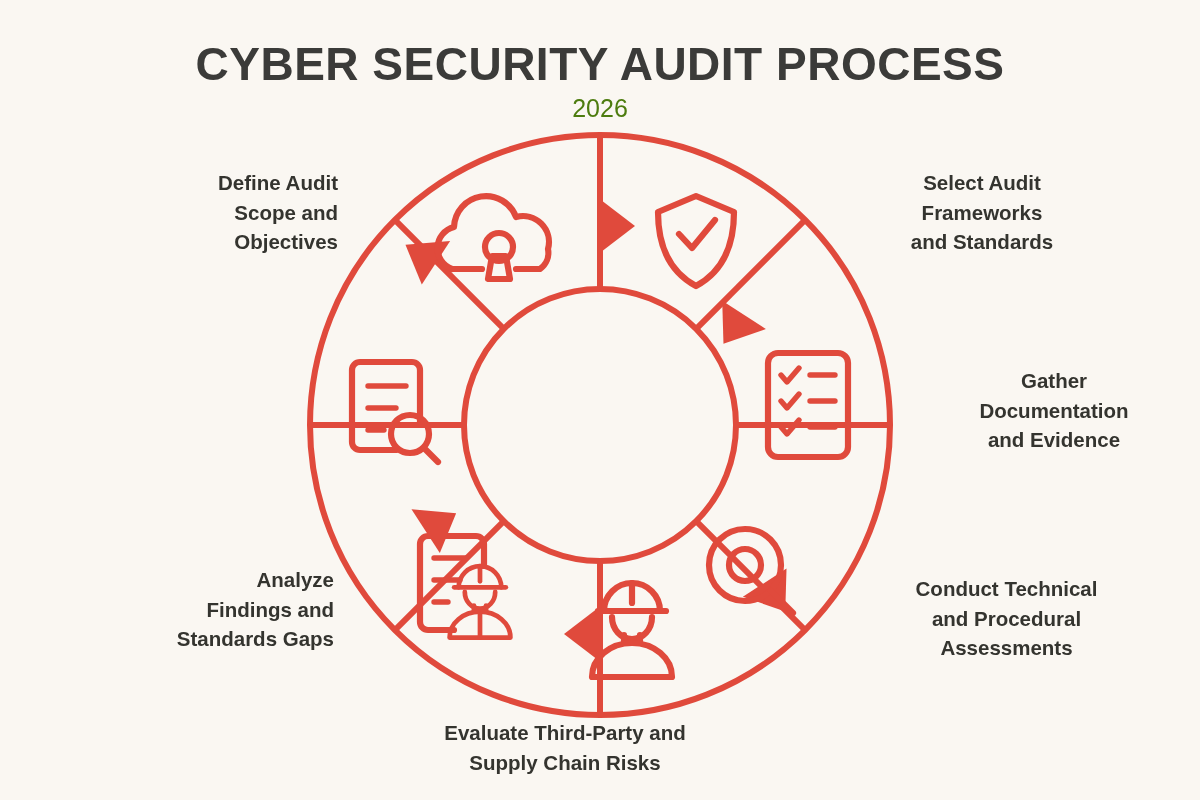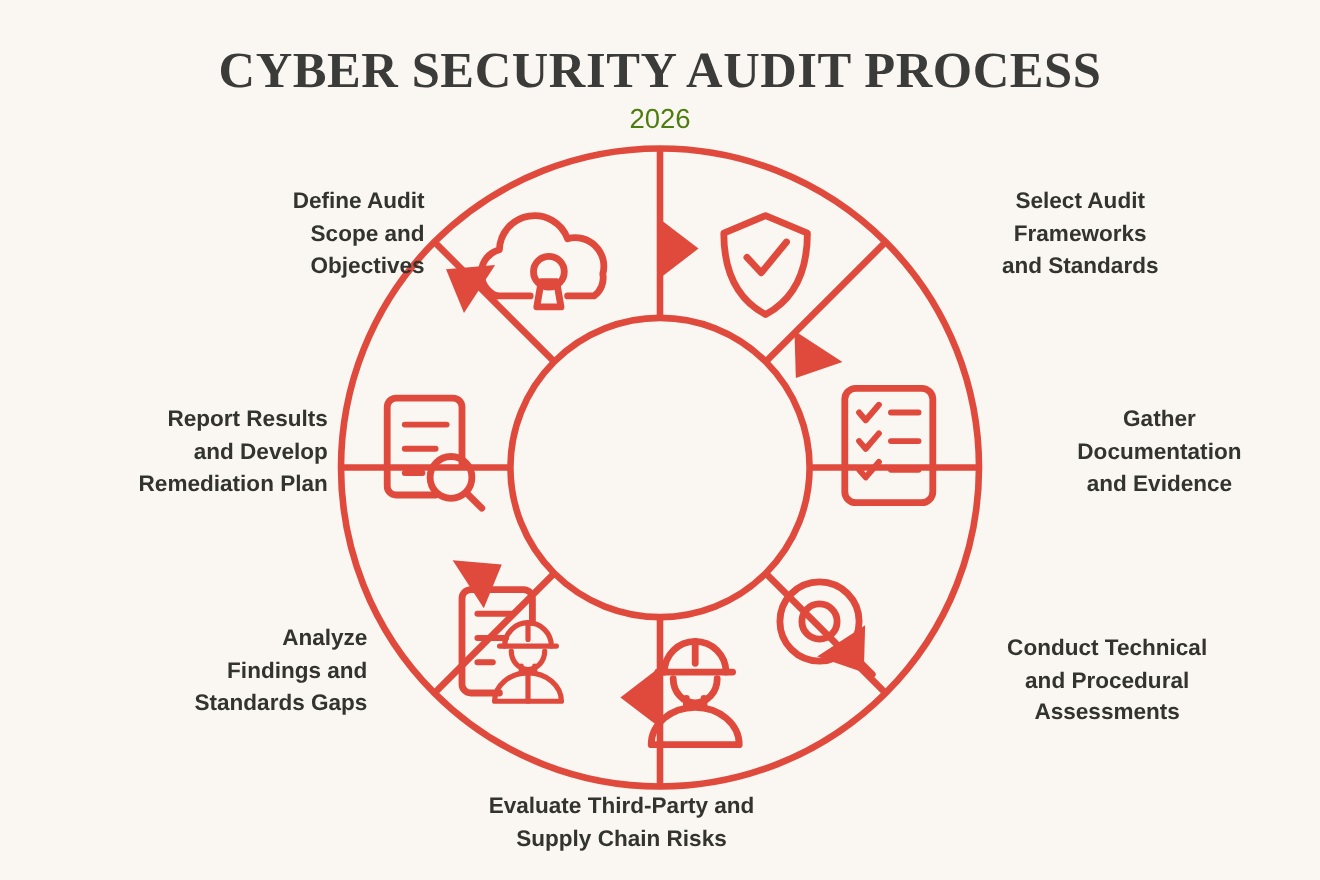--- a/index.html
+++ b/index.html
@@ -25,21 +25,21 @@
   
   .header {
     position: absolute;
     top: 40px;
     left: 0;
     width: 1200px;
     text-align: center;
     pointer-events: none;
   }
   .title {
-    font-family: Liberation Serif, serif;
+    font-family: Liberation Sans, sans-serif;
     font-size: 46px;
     font-weight: bold;
     letter-spacing: 0.5px;
     color: #3b3b39;
     line-height: 1.05;
     margin: 0;
     text-transform: uppercase;
   }
   .subtitle {
     font-family: "Liberation Sans", sans-serif;
@@ -66,21 +66,21 @@
     font-size: 20.5px;
     font-weight: bold;
     color: #34342f;
     line-height: 1.45;
     white-space: pre-line;
   }
   .label.r { text-align: center; }
   .label.l { text-align: right; }
   .label.c { text-align: center; }
 
-  .lbl-define   { right: 814px; top: 168px; width: 260px; }
+  .lbl-define   { right: 862px; top: 168px; width: 260px; }
   .lbl-select   { left: 852px;  top: 168px; width: 260px; }
   .lbl-gather   { left: 914px;  top: 366px; width: 280px; }
   .lbl-conduct  { left: 864px;  top: 574px; width: 285px; }
   .lbl-evaluate { left: 380px;  top: 718px; width: 370px; }
   .lbl-analyze  { right: 866px; top: 565px; width: 260px; }
   .lbl-report   { right: 902px; top: 366px; width: 275px; }
 </style>
 </head>
 <body>
 
@@ -225,17 +225,14 @@
 Documentation
 and Evidence</div>
   <div class="label r lbl-conduct">Conduct Technical
 and Procedural
 Assessments</div>
   <div class="label c lbl-evaluate">Evaluate Third-Party and
 Supply Chain Risks</div>
   <div class="label l lbl-analyze">Analyze
 Findings and
 Standards Gaps</div>
-  <div class="label l lbl-report">Report Results
-and Develop
-Remediation Plan</div>
 
 </div>
 
 </body></html>

